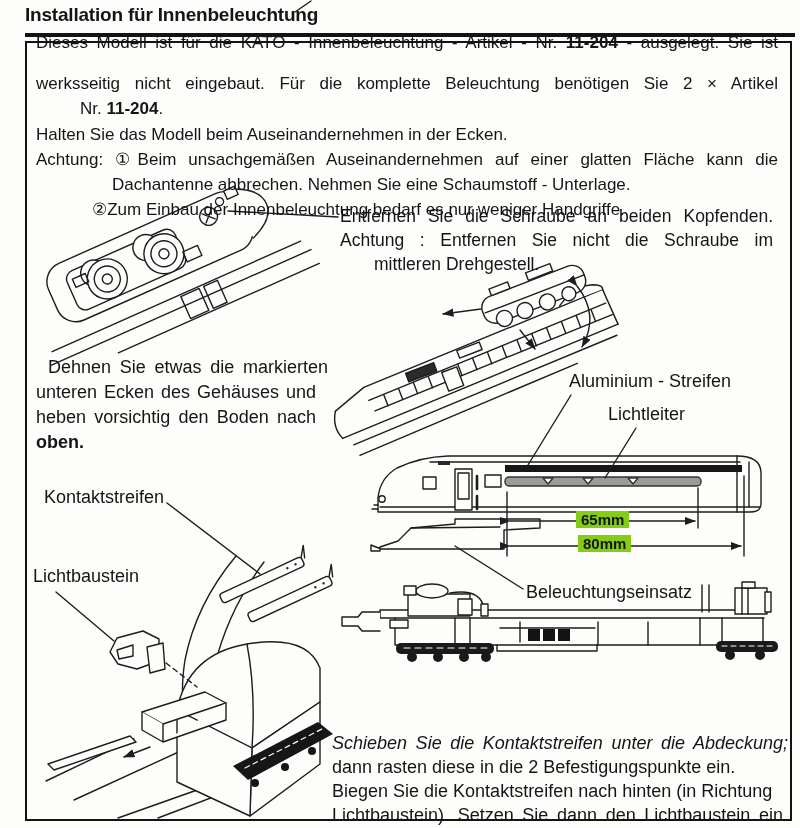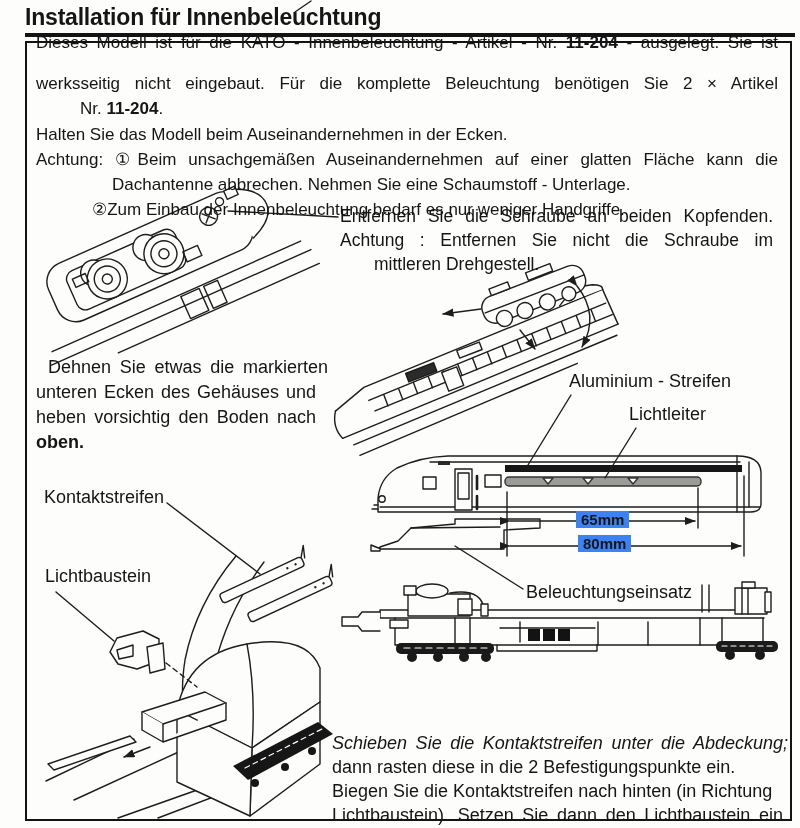--- a/index.html
+++ b/index.html
@@ -8,25 +8,25 @@
     background:#fdfdfb;color:#151515;
     font-family:"Liberation Sans", sans-serif;
   }
   .txt{position:absolute;z-index:2;color:#151515;}
   .t17{font-size:17px;line-height:22px;}
   .t175{font-size:17.5px;line-height:22px;}
   .t18{font-size:18px;line-height:23px;}
   .b{font-weight:bold;}
   .just{text-align:justify;text-align-last:justify;}
   .nowrap{white-space:nowrap;}
-  .title{font-size:23px;font-weight:bold;letter-spacing:-0.2px;white-space:nowrap;}
+  .title{font-size:19px;font-weight:bold;letter-spacing:-0.2px;white-space:nowrap;}
   .rule{position:absolute;background:#131313;z-index:2;}
   .frame{position:absolute;border:2px solid #131313;z-index:1;background:transparent;}
   .dimlabel{
-    position:absolute;z-index:3;background:#3b82f6;padding:0 5px;
+    position:absolute;z-index:3;background:#84cc16;padding:0 5px;
     font-size:15px;font-weight:bold;white-space:nowrap;
   }
   svg.art{position:absolute;left:0;top:0;z-index:1;}
   svg.art *{vector-effect:non-scaling-stroke;}
 </style>
 </head>
 <body>
 
 <div class="txt title" style="left:25px;top:4px;">Installation für Innenbeleuchtung</div>
 <div class="rule" style="left:25px;top:33px;width:770px;height:4px;"></div>
@@ -49,23 +49,23 @@
 <div class="txt t175 just" style="left:340px;top:205px;width:433px;">Entfernen Sie die Schraube an beiden Kopfenden.</div>
 <div class="txt t175 just" style="left:340px;top:229px;width:433px;">Achtung : Entfernen Sie nicht die Schraube im</div>
 <div class="txt t175 nowrap" style="left:374px;top:253px;">mittleren Drehgestell.</div>
 
 <div class="txt t18 just" style="left:48px;top:356px;width:280px;">Dehnen Sie etwas die markierten</div>
 <div class="txt t18 just" style="left:36px;top:381px;width:280px;">unteren Ecken des Gehäuses und</div>
 <div class="txt t18 just" style="left:36px;top:406px;width:280px;">heben vorsichtig den Boden nach</div>
 <div class="txt t18 nowrap" style="left:36px;top:431px;font-weight:bold;">oben.</div>
 
 <div class="txt t18 nowrap" style="left:569px;top:370px;">Aluminium - Streifen</div>
-<div class="txt t18 nowrap" style="left:629px;top:403px;text-align:right;">Lichtleiter</div>
+<div class="txt t18 nowrap" style="left:608px;top:403px;text-align:right;">Lichtleiter</div>
 <div class="txt t18 nowrap" style="left:44px;top:486px;">Kontaktstreifen</div>
-<div class="txt t18 nowrap" style="left:33px;top:565px;margin-left:12px;">Lichtbaustein</div>
+<div class="txt t18 nowrap" style="left:33px;top:565px;">Lichtbaustein</div>
 <div class="txt t18 nowrap" style="left:526px;top:581px;">Beleuchtungseinsatz</div>
 
 <div class="dimlabel" style="left:576px;top:511px;">65mm</div>
 <div class="dimlabel" style="left:578px;top:535px;">80mm</div>
 
 <div class="txt t18 just" style="left:332px;top:732px;width:456px;font-style:italic;">Schieben Sie die Kontaktstreifen unter die Abdeckung;</div>
 <div class="txt t18 nowrap" style="left:332px;top:756px;">dann rasten diese in die 2 Befestigungspunkte ein.</div>
 <div class="txt t18 nowrap" style="left:332px;top:780px;">Biegen Sie die Kontaktstreifen nach hinten (in Richtung</div>
 <div class="txt t18 just" style="left:332px;top:804px;width:456px;">Lichtbaustein). Setzen Sie dann den Lichtbaustein ein.</div>
 

